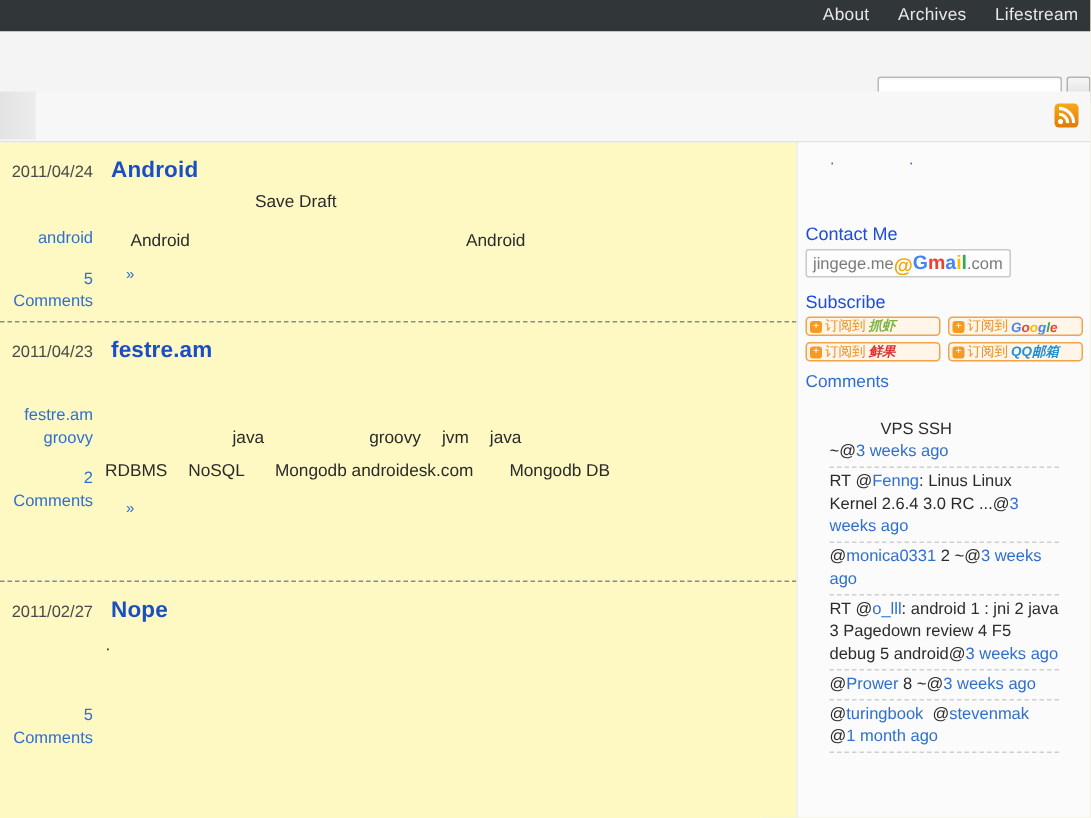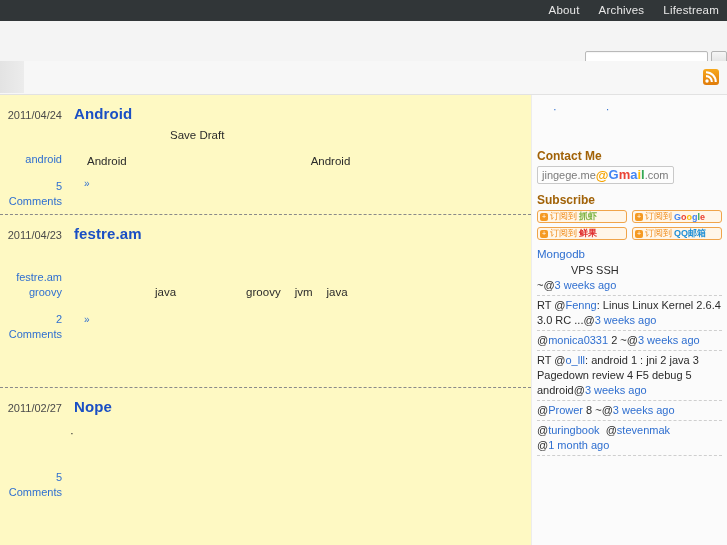--- a/index.html
+++ b/index.html
@@ -198,23 +198,23 @@
     height: 14px;
     font-size: 11px;
   }
   .sb-toplinks a {
     color: #2f6fd0;
     text-decoration: none;
     margin-right: 30px;
     margin-left: 16px;
   }
   .sb-title {
-    font-weight: bold;
+    font-weight: normal;
     font-size: 12px;
-    color: #a16207;
+    color: #1d4ed8;
     margin: 0 0 3px 0;
   }
   .sb-block { margin-top: 6px; }
   .email-badge {
     display: inline-flex;
     align-items: flex-end;
     border: 1px solid #c9c9c9;
     background: #fdfdfd;
     border-radius: 2px;
     padding: 1px 4px;
@@ -254,35 +254,35 @@
     width: 8px; height: 8px;
     background: #f59a23;
     color: #fff;
     border-radius: 2px;
     font-size: 7px;
     line-height: 8px;
     text-align: center;
     flex: none;
   }
   .sub-txt { color:#f08c1b; white-space: nowrap; font-size: 9px; }
-  .sub-brand { white-space: nowrap; font-size: 9px; font-weight: bold; }
+  .sub-brand { white-space: nowrap; font-size: 9px; font-weight: bold; font-style: italic; }
   .brand-zhuaxia { color:#7cb342; }
   .brand-google-g1{color:#4285f4}.brand-google-o1{color:#ea4335}
   .brand-google-o2{color:#fbbc05}.brand-google-g2{color:#4285f4}
   .brand-google-l{color:#34a853}.brand-google-e{color:#ea4335}
   .brand-xianguo { color:#e03131; }
   .brand-qq { color:#1f8fd6; }
 
   
   .tw-title {
     color: #2f6fd0;
     font-size: 11.5px;
     margin: 8px 0 1px 0;
   }
-  .tw-list { list-style: none; margin: 0; padding: 0; }
+  .tw-list { list-style: none; margin: 16px; padding: 0; }
   .tw-item {
     border-bottom: 1px dashed #cfcfcf;
     padding: 2px 0 2px 0;
     font-size: 11px;
     line-height: 15px;
     color: #2b2b2b;
   }
   .tw-item a { color: #2f6fd0; text-decoration: none; }
   .tw-time { color: #2f6fd0; }
 </style>
@@ -345,20 +345,21 @@
       </div>
       <div class="post-body" style="min-height:145px;">
         <div class="post-meta" style="top:28px;">
           <a href="#" class="meta-link">festre.am</a>
           <a href="#" class="meta-link">groovy</a>
           <a href="#" class="meta-link" style="margin-top:12px;">2 Comments</a>
         </div>
         <div class="post-text">
           <div style="height:26px;"></div>
           <div style="line-height:24px;margin-top:12px;"><span class="sp" style="width:85px"></span><span>java</span><span class="sp" style="width:70px"></span><span>groovy</span><span class="sp" style="width:14px"></span><span>jvm</span><span class="sp" style="width:14px"></span><span>java</span></div>
+          <div style="line-height:20px;"><span class="sp" style="width:0px"></span><span>RDBMS</span><span class="sp" style="width:14px"></span><span>NoSQL</span><span class="sp" style="width:20px"></span><span>Mongodb androidesk.com</span><span class="sp" style="width:24px"></span><span>Mongodb  DB</span></div>
           <div style="line-height:30px;"><span class="sp" style="width:14px"></span><a href="#" class="more-link">»</a></div>
         </div>
       </div>
       <hr class="post-sep">
     </article>
 
     <article class="post">
       <div class="post-head">
         <div class="post-date">2011/02/27</div>
         <h2 class="post-title">Nope</h2>
@@ -417,21 +418,21 @@
         <div class="sub-btn">
           <span class="sub-plus">+</span>
           <span class="sub-txt">订阅到</span>
           <span class="sub-brand brand-qq">QQ邮箱</span>
         </div>
 
       </div>
     </div>
 
     <div class="sb-block">
-      <div class="tw-title">Mongodb</div>
+      <div class="tw-title">Comments</div>
       <ul class="tw-list">
 
         <li class="tw-item">
           <span style="margin-left:34px">VPS  SSH</span><br>
           <span>~@</span><a href="#" class="tw-time">3 weeks ago</a>
         </li>
 
         <li class="tw-item">
           <span>RT @</span><a href="#">Fenng</a><span>: Linus       Linux Kernel 2.6.4       3.0 RC ...@</span><a href="#" class="tw-time">3 weeks ago</a>
         </li>

